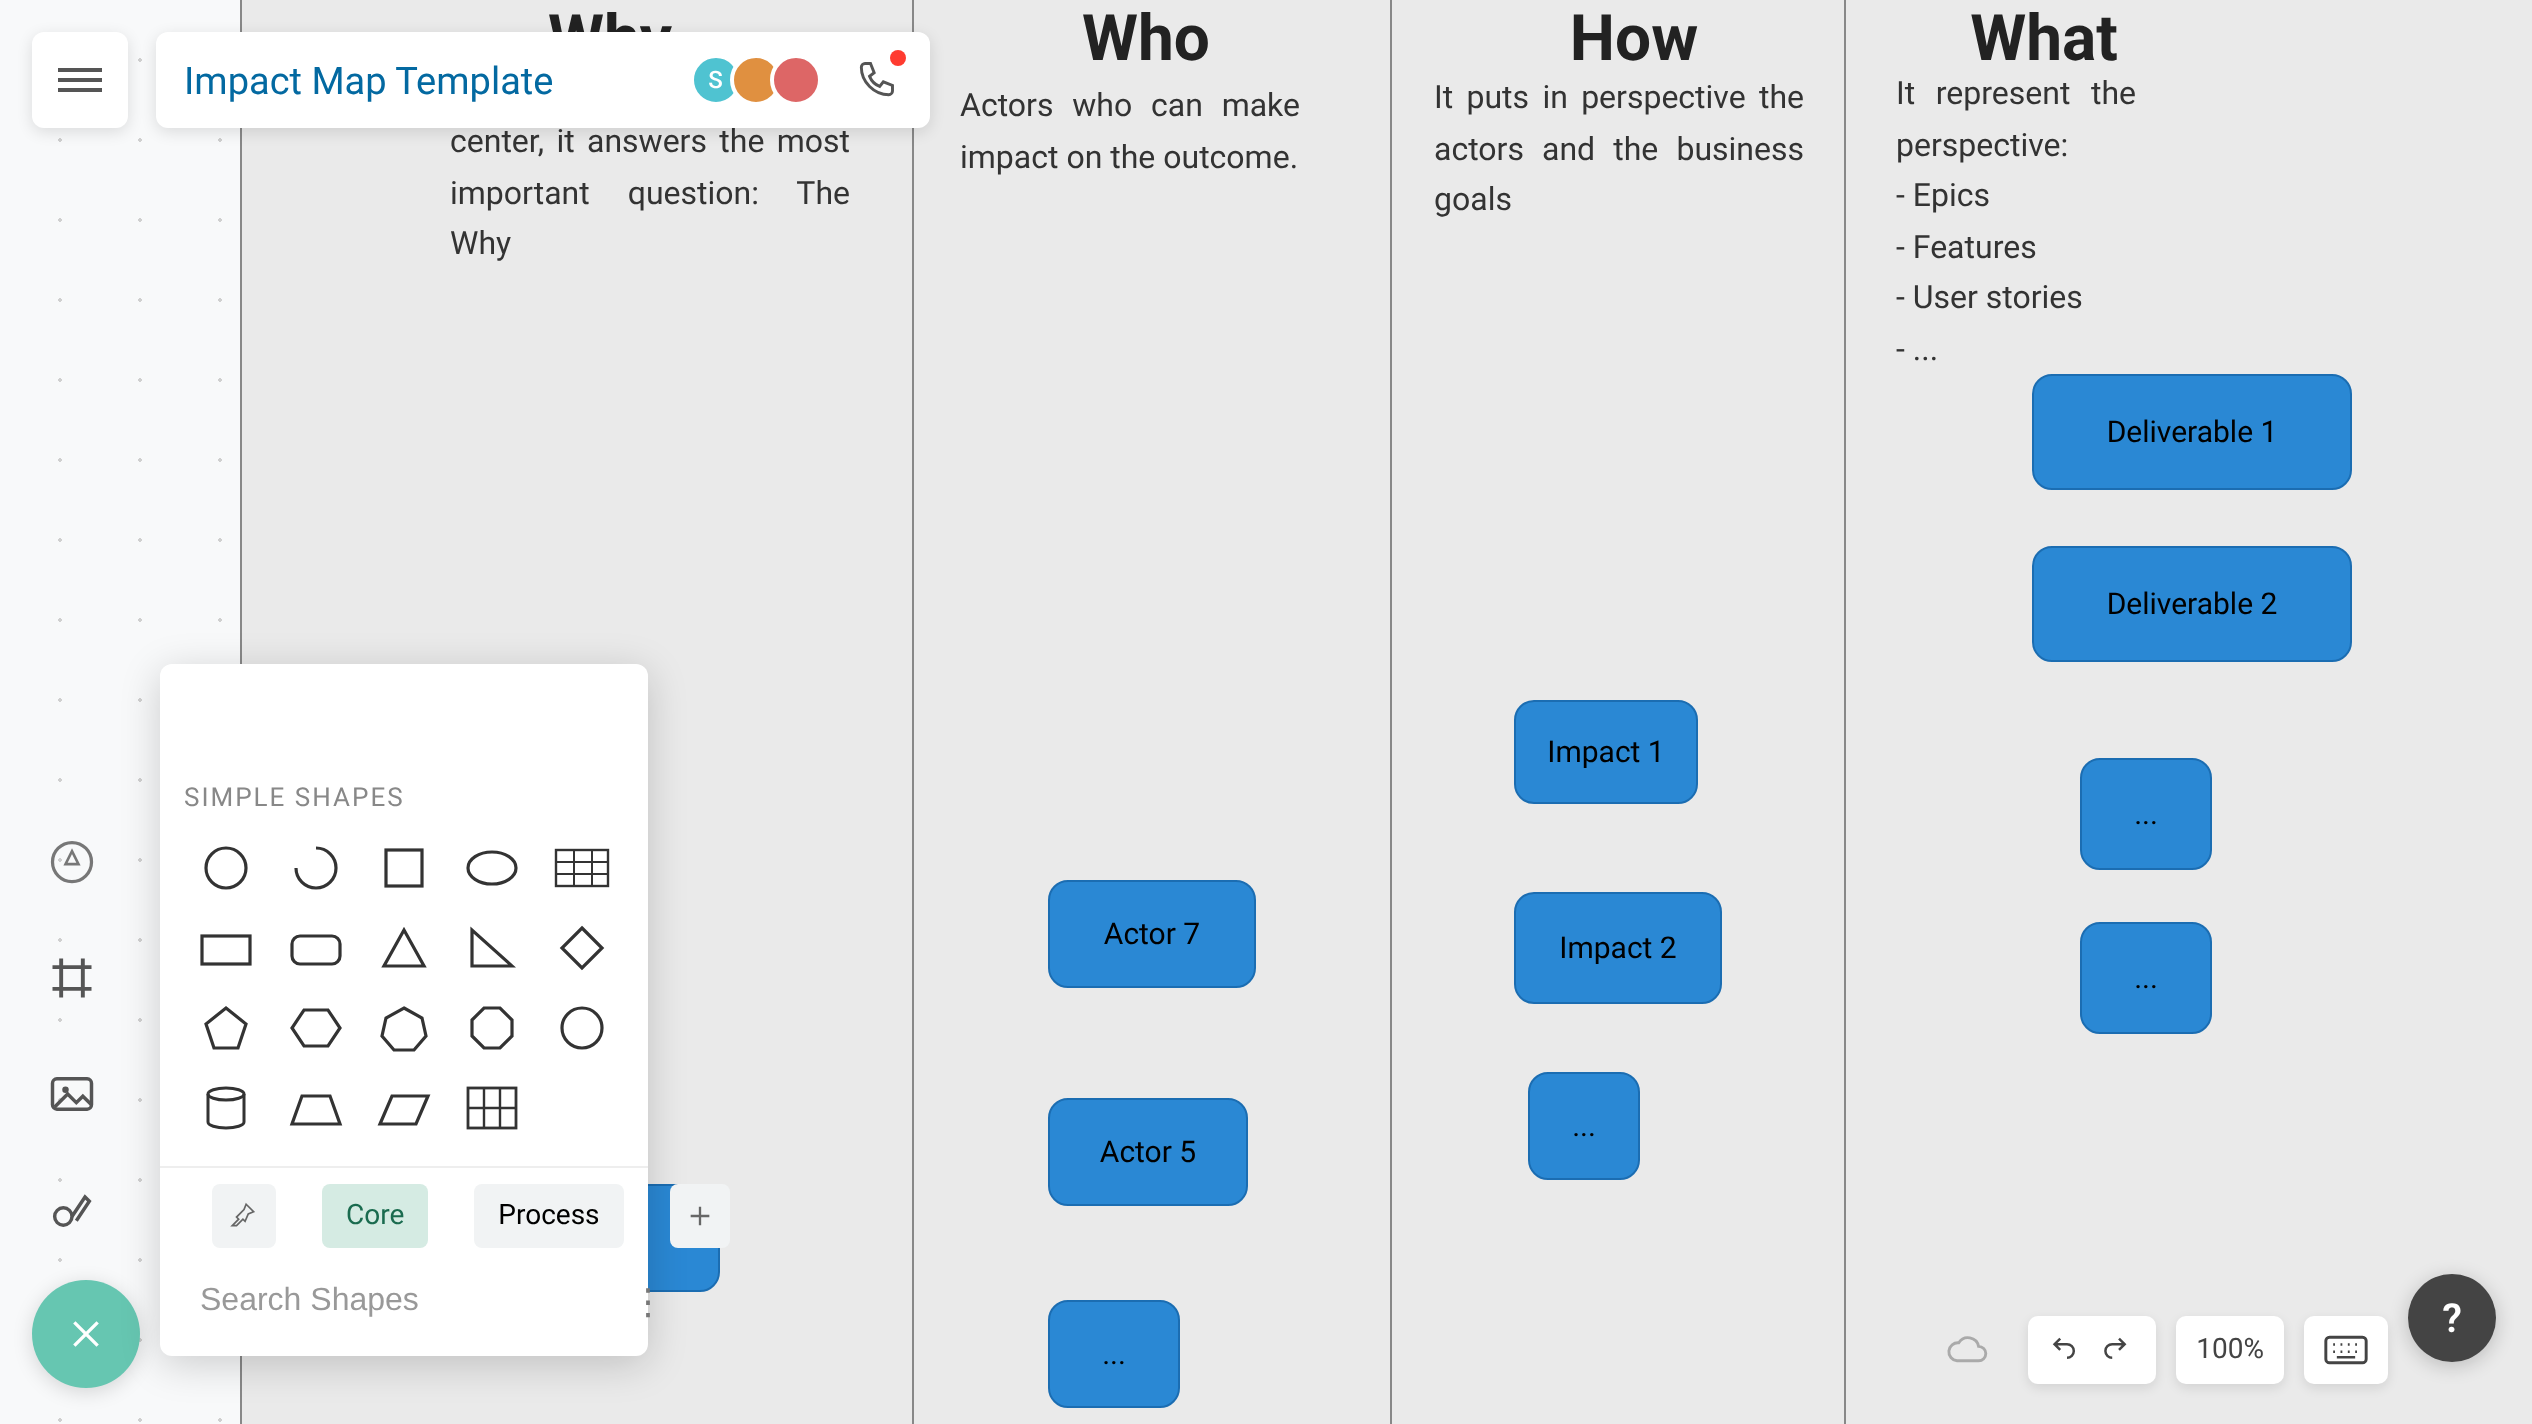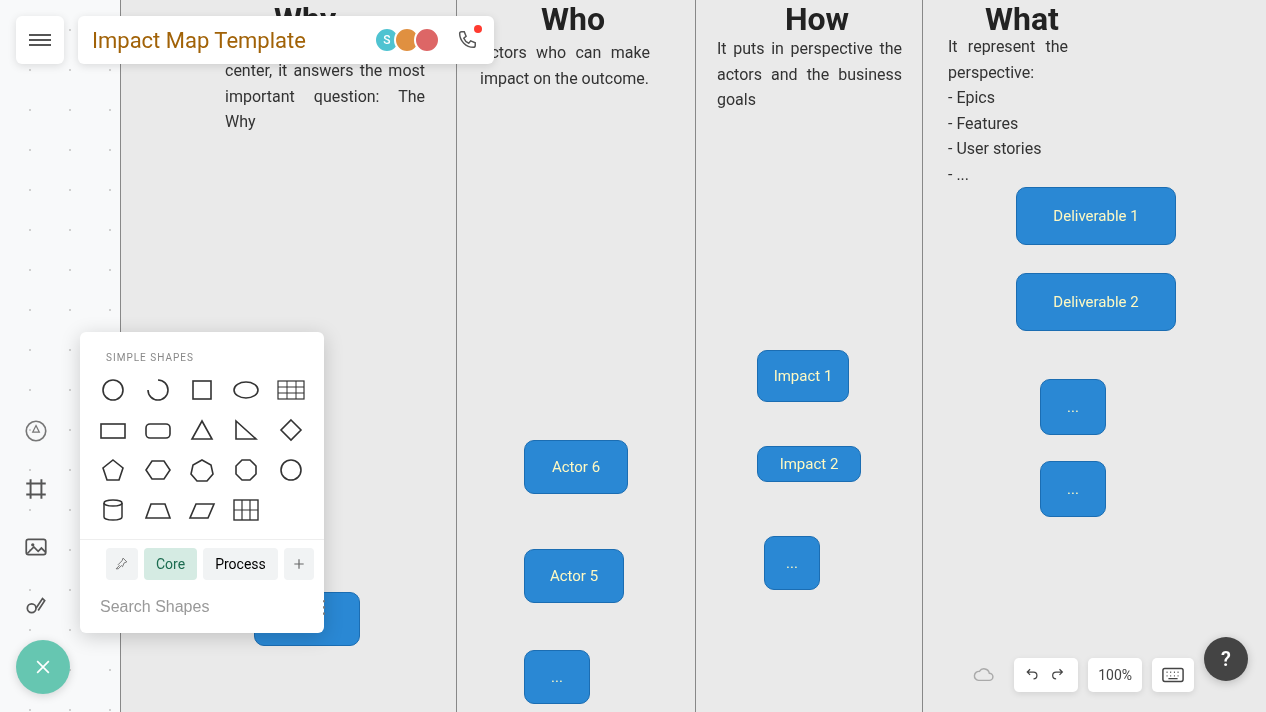--- a/index.html
+++ b/index.html
@@ -67,21 +67,21 @@
   .title-bar {
     height: 48px;
     background: #fff;
     border-radius: 6px;
     box-shadow: 0 2px 8px rgba(0,0,0,0.12);
     display: flex;
     align-items: center;
     padding: 0 14px;
     gap: 14px;
   }
-  .doc-title { font-size: 22px; color: #a16207; white-space: nowrap; padding-right: 60px;}
+  .doc-title { font-size: 19px; color: #0369a1; white-space: nowrap; padding-right: 60px;}
   .avatars { display: flex; align-items: center; }
   .avatar {
     width: 26px; height: 26px; border-radius: 50%;
     margin-left: -6px;
     border: 2px solid #fff;
     display: flex; align-items: center; justify-content: center;
     font-size: 12px; color: #fff; font-weight: 500;
   }
   .call-btn {
     position: relative;
@@ -121,38 +121,39 @@
     position: absolute;
     left: 80px; top: 332px;
     width: 244px;
     background: #fff;
     border-radius: 6px;
     box-shadow: 0 4px 20px rgba(0,0,0,0.18);
     z-index: 30;
     padding: 20px 0 12px 0;
   }
   .panel-heading {
-    font-size: 10px;
+    font-size: 13px;
     letter-spacing: 1px;
     color: #888;
-    padding: 0 16px 12px 26px;
+    padding: 0 16px 12px 12px;
+    margin-top: 40px;
   }
   .shapes-grid {
     display: grid;
     grid-template-columns: repeat(5, 1fr);
     gap: 10px 6px;
     padding: 0 14px 14px 14px;
   }
   .shape-cell {
     height: 30px;
     display:flex; align-items:center; justify-content:center;
     cursor: pointer;
   }
   .tabs-row {
-    display: flex; gap: 6px;
+    display: flex; gap: 23px;
     padding: 8px 26px;
     border-top: 1px solid #eee;
   }
   .tab-chip {
     padding: 8px 12px;
     border-radius: 4px;
     font-size: 14px;
     background: #f1f3f4;
     cursor: pointer;
     display:flex; align-items:center; justify-content:center;
@@ -169,21 +170,21 @@
     font-size: 16px;
     flex: 1;
     color: #555;
   }
   .search-row input::placeholder { color: #999; }
   .dots-vert { cursor:pointer; color:#777; font-size:18px; }
   
   .node {
     position: absolute;
     background: #2a88d4;
-    color: #fef9c3;
+    color: #000000;
     border-radius: 10px;
     border: 1px solid #1b6db2;
     display: flex;
     align-items: center;
     justify-content: center;
     font-size: 15px;
     padding: 0 18px;
     white-space: nowrap;
   }
   
@@ -265,25 +266,25 @@
 
       <path d="M 742 376 C 820 376 810 302 896 302"></path>
 
       <path d="M 742 471 C 830 471 830 408 920 408"></path>
 
       <path d="M 742 471 C 830 471 830 490 920 490"></path>
     </g>
   </svg>
 
   <div class="node" style="left:134px; top:592px; width:106px; height:54px;"></div>
-  <div class="node" style="left:404px; top:440px; width:104px; height:54px;">Actor 6</div>
+  <div class="node" style="left:404px; top:440px; width:104px; height:54px;">Actor 7</div>
   <div class="node" style="left:404px; top:549px; width:100px; height:54px;">Actor 5</div>
   <div class="node" style="left:404px; top:650px; width:66px; height:54px;">...</div>
   <div class="node" style="left:637px; top:350px; width:92px; height:52px;">Impact 1</div>
-  <div class="node" style="left:637px; top:446px; width:104px; height:36px;">Impact 2</div>
+  <div class="node" style="left:637px; top:446px; width:104px; height:56px;">Impact 2</div>
   <div class="node" style="left:644px; top:536px; width:56px; height:54px;">...</div>
   <div class="node" style="left:896px; top:187px; width:160px; height:58px;">Deliverable 1</div>
   <div class="node" style="left:896px; top:273px; width:160px; height:58px;">Deliverable 2</div>
   <div class="node" style="left:920px; top:379px; width:66px; height:56px;">...</div>
   <div class="node" style="left:920px; top:461px; width:66px; height:56px;">...</div>
 </div>
 
 <div class="top-bar">
   <div class="hamburger-btn">
     <div class="hamburger-icon">

